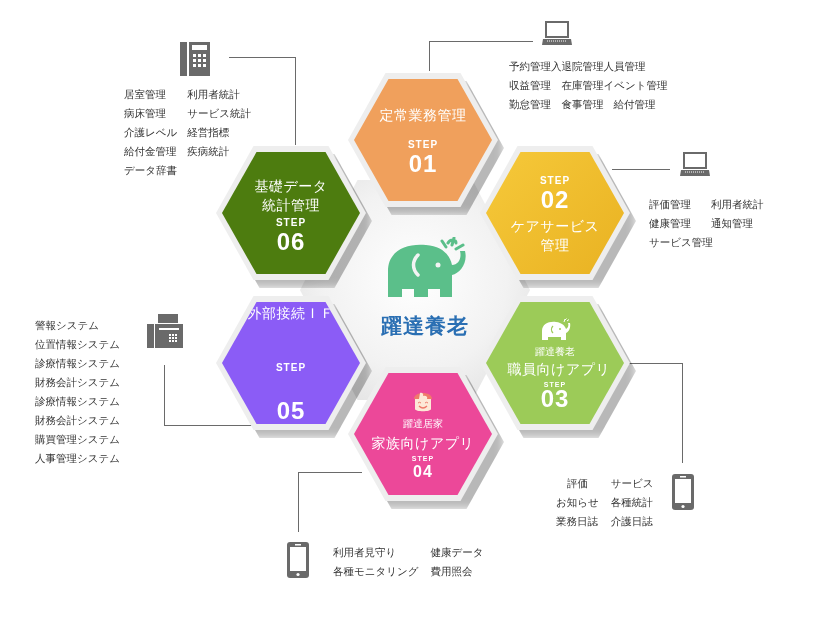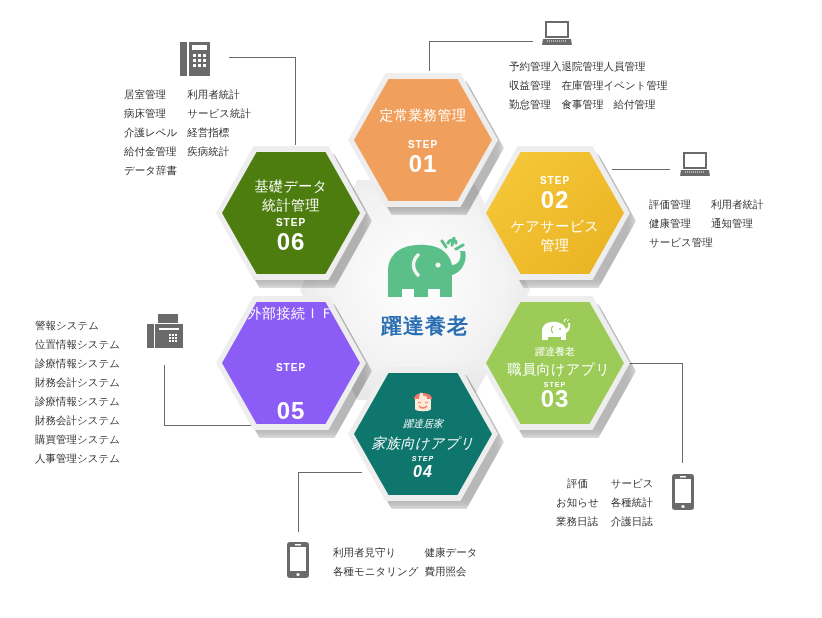--- a/index.html
+++ b/index.html
@@ -101,21 +101,21 @@
     <div class="hex-sub" style="margin-top:3px;">躍達養老</div>
     <div class="hex-title" style="margin-top:2px;padding-left:8px;">職員向けアプリ</div>
     <div class="hex-step small">STEP</div>
     <div class="hex-num small" style="font-size:24px;line-height:20px;">03</div>
   </div>
 </div>
 
 <div class="hexwrap" style="left:348px;top:367px;">
   <div class="hex-shadow"></div>
   <div class="hex-border"></div>
-  <div class="hex-inner" style="background:#0f766e;font-style:italic;">
+  <div class="hex-inner" style="background:#ec4899;">
     <svg width="28" height="28" viewBox="0 0 56 56">
       <path d="M10 24 C10 8 46 8 46 24 Z" fill="#ef7a6a"></path>
       <path d="M22 12 C26 10 30 14 28 18 C34 16 38 20 36 24 L20 24 Z" fill="#fde9d7"></path>
       <path d="M12 24 H44 V44 C44 50 12 50 12 44 Z" fill="#fde9d7"></path>
       <path d="M18 32 Q21 29 24 32 M32 32 Q35 29 38 32" stroke="#ef7a6a" stroke-width="2" fill="none"></path>
       <path d="M20 38 Q28 46 36 38" stroke="#ef7a6a" stroke-width="2.5" fill="none"></path>
     </svg>
     <div class="hex-sub" style="margin-top:2px;">躍達居家</div>
     <div class="hex-title" style="margin-top:4px;">家族向けアプリ</div>
     <div class="hex-step small">STEP</div>
@@ -235,21 +235,21 @@
 
 <div class="txt grid" style="left:556px;top:474px;grid-template-columns:auto auto;">
   <span style="text-align:center;">評価</span>
   <span>サービス</span>
   <span>お知らせ</span>
   <span>各種統計</span>
   <span>業務日誌</span>
   <span>介護日誌</span>
 </div>
 
-<div class="txt grid" style="left:333px;top:543px;grid-template-columns:auto auto;column-gap:6px;">
+<div class="txt grid" style="left:333px;top:543px;grid-template-columns:auto auto;">
   <span>利用者見守り</span>
   <span style="text-align:right;">健康データ</span>
   <span>各種モニタリング</span>
   <span>費用照会</span>
 </div>
 
 <div class="txt" style="left:35px;top:316px;display:flex;flex-direction:column;">
   <span>警報システム</span>
   <span>位置情報システム</span>
   <span>診療情報システム</span>

